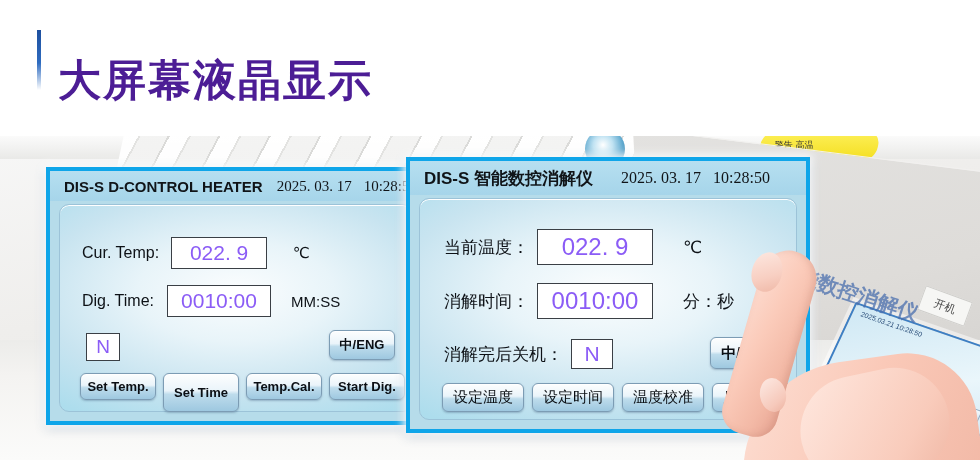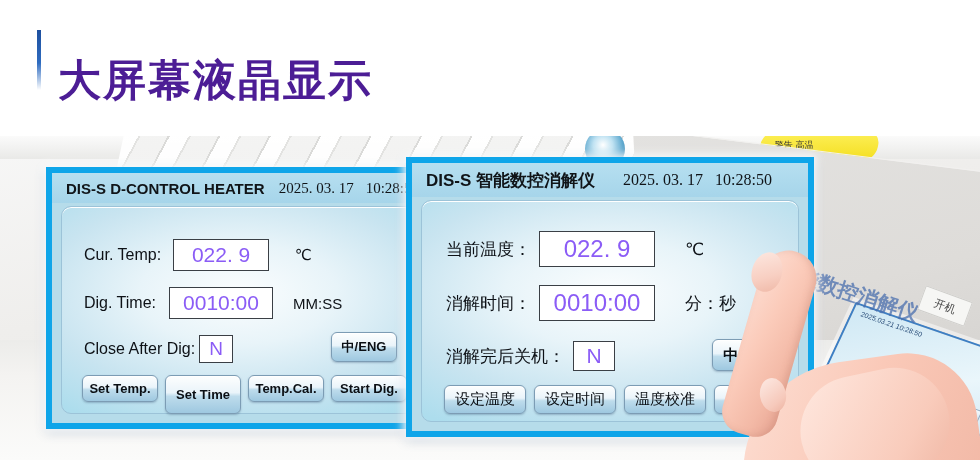--- a/index.html
+++ b/index.html
@@ -58,21 +58,21 @@
   .mini-screen .ms-t{position:absolute;left:8px;top:4px;font-size:7px;color:#2b4f7a;white-space:nowrap;}
   .mini-screen .ms-box{position:absolute;background:#fff;border:1px solid #7b8fa5;
     font-size:8px;color:#222;text-align:center;}
   .mini-screen .ms-lab{position:absolute;font-size:7px;color:#234;white-space:nowrap;}
   .mini-screen .ms-btn{position:absolute;background:linear-gradient(180deg,#f4f9fd,#c5ddee);
     border:1px solid #8fa9c0;border-radius:3px;font-size:6px;color:#123;text-align:center;
     white-space:nowrap;overflow:hidden;}
 
   
   .panel{position:absolute;background:#b6dcea;
-    border:6px solid #0ea5e9;
+    border:4px solid #0ea5e9;
     box-shadow:0 0 9px 3px rgba(255,255,255,.95),0 3px 10px rgba(90,120,150,.45);
     z-index:20;}
   .panel .titlebar{position:absolute;left:0;top:0;right:0;height:30px;
     background:linear-gradient(180deg,#b6dff0 0%,#a6d5ea 100%);
     display:flex;align-items:center;padding-left:14px;box-sizing:border-box;}
   .panel .ttl{font-size:15px;color:#101418;font-weight:600;white-space:nowrap;}
   .panel .tdate{font-size:15px;color:#101418;margin-left:14px;white-space:nowrap;
     font-family:Liberation Serif, serif;}
   .panel .ttime{font-size:15px;color:#101418;margin-left:12px;white-space:nowrap;
     font-family:"Liberation Serif","DejaVu Serif",serif;}
@@ -173,21 +173,20 @@
         <span class="unit" style="margin-left:26px;">℃</span>
       </div>
 
       <div class="row" style="left:22px;top:80px;">
         <span class="lab">Dig. Time:</span>
         <span class="field" style="width:104px;height:32px;margin-left:13px;font-size:21px;">0010:00</span>
         <span class="unit" style="margin-left:20px;">MM:SS</span>
       </div>
 
       <div class="row" style="left:22px;top:128px;">
-        <span class="lab">Close After Dig:</span>
         <span class="field" style="width:34px;height:28px;margin-left:4px;font-size:19px;">N</span>
       </div>
 
       <div class="btn en lang" style="left:269px;top:125px;width:66px;height:30px;">中/ENG</div>
 
       <div class="btn en" style="position:absolute;left:20px;top:168px;width:76px;height:27px;">Set Temp.</div>
       <div class="btn en" style="position:absolute;left:103px;top:168px;width:76px;height:39px;">Set Time</div>
       <div class="btn en" style="position:absolute;left:186px;top:168px;width:76px;height:27px;border-radius:6px;">Temp.Cal.</div>
       <div class="btn en" style="position:absolute;left:269px;top:168px;width:76px;height:27px;">Start Dig.</div>
     </div>

